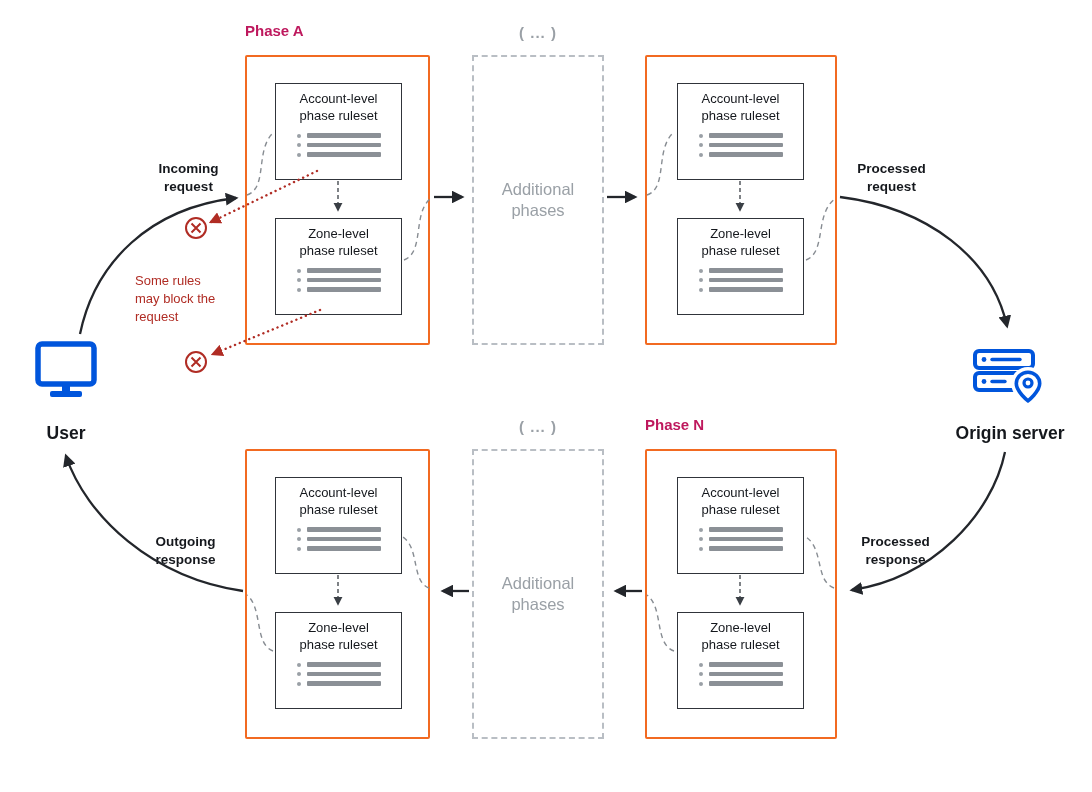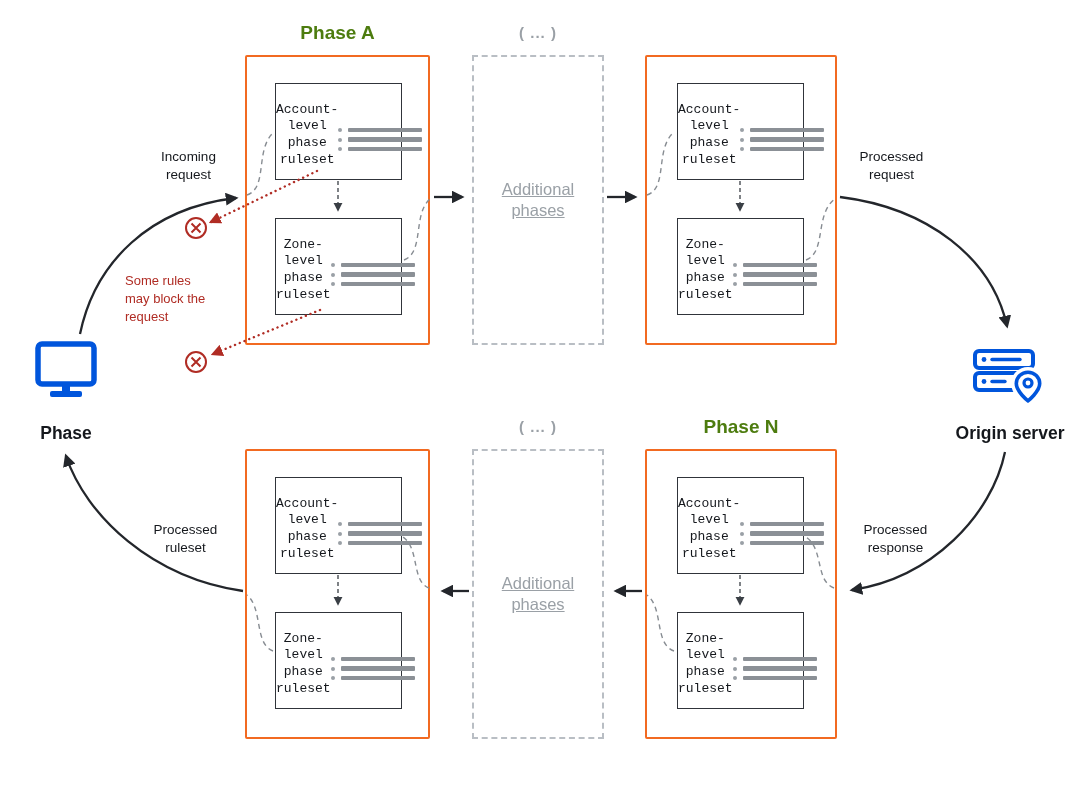--- a/index.html
+++ b/index.html
@@ -2,37 +2,37 @@
 <html><head>
 <meta charset="utf-8">
 <style>
   * { margin:0; padding:0; box-sizing:border-box; }
   html,body { background:#ffffff; }
   .canvas {
     position:relative; width:1092px; height:792px; background:#ffffff;
     font-family:"Liberation Sans", sans-serif; color:#15181d; overflow:hidden;
   }
   .canvas > div { position:absolute; }
-  .phase-title { font-size:19px; font-weight:bold; text-align:center; color:#4d7c0f; }
+  .phase-title { font-size:15px; font-weight:bold; color:#be185d; }
   .ellipsis { font-size:15px; font-weight:bold; text-align:center; color:#9aa0a6; letter-spacing:1px; }
   .phase-box { border:2.5px solid #f26a21; border-radius:2px; background:transparent; }
   .dashed-box {
     border:2px dashed #b9bec4; display:flex; align-items:center; justify-content:center;
-    text-align:center; color:#9aa0a6; font-size:16.5px; line-height:1.3; padding:0 14px;text-decoration:underline;
+    text-align:center; color:#9aa0a6; font-size:16.5px; line-height:1.3; padding:0 14px;
   }
   .ruleset {
     width:127px; height:97px; border:1px solid #30343a; background:#fff;
-    display:flex; align-items:center; padding-top:7px;font-family:Liberation Mono, monospace;
+    display:flex; flex-direction:column; align-items:center; padding-top:7px;
   }
   .ruleset-title { width:96px; font-size:13px; line-height:1.28; text-align:center; color:#15181d; }
   .ruleset-list { margin-top:9px; display:flex; flex-direction:column; gap:5px; }
   .rrow { display:flex; align-items:center; gap:6px; }
   .dot { width:4px; height:4px; border-radius:50%; background:#9aa0a6; }
   .bar { width:74px; height:4.5px; border-radius:1px; background:#8b9096; }
-  .flow-label { font-size:13.5px; font-weight:normal; text-align:center; line-height:1.32; color:#15181d; }
+  .flow-label { font-size:13.5px; font-weight:bold; text-align:center; line-height:1.32; color:#15181d;margin-top:12px; }
   .endpoint-label { font-size:17.5px; font-weight:bold; text-align:center; color:#15181d; }
   .note { font-size:13px; color:#b02c24; line-height:1.38; }
   svg.overlay { position:absolute; left:0; top:0; pointer-events:none; }
 </style>
 </head>
 <body>
 
 <div class="canvas">
 
   <div class="phase-title" style="left:245px;top:22px;width:185px">Phase A</div>
@@ -189,32 +189,32 @@
       <div class="rrow">
           <span class="dot"></span>
           <span class="bar"></span>
         </div>
     </div>
   </div>
 
   <div class="flow-label" style="left:141px;top:148px;width:95px">Incoming request</div>
   <div class="flow-label" style="left:844px;top:148px;width:95px">Processed request</div>
   <div class="flow-label" style="left:848px;top:521px;width:95px">Processed response</div>
-  <div class="flow-label" style="left:138px;top:521px;width:95px">Processed ruleset</div>
-
-  <div class="note" style="left:125px;top:272px;width:88px">Some rules may block the request</div>
+  <div class="flow-label" style="left:138px;top:521px;width:95px">Outgoing response</div>
+
+  <div class="note" style="left:135px;top:272px;width:88px">Some rules may block the request</div>
 
   <div style="left:29px;top:341px;width:74px;height:62px">
     <svg width="74" height="62" viewBox="0 0 74 62">
       <rect x="9" y="3" width="56" height="40" rx="4" fill="#fff" stroke="#0055dc" stroke-width="5.5"></rect>
       <rect x="33" y="43" width="8" height="7" fill="#0055dc"></rect>
       <rect x="21" y="50" width="32" height="6" rx="2" fill="#0055dc"></rect>
     </svg>
   </div>
-  <div class="endpoint-label" style="left:29px;top:423px;width:74px">Phase</div>
+  <div class="endpoint-label" style="left:29px;top:423px;width:74px">User</div>
 
   <div style="left:972px;top:346px;width:76px;height:62px">
     <svg width="76" height="62" viewBox="0 0 76 62">
       <rect x="3" y="5" width="58" height="17" rx="4" fill="#fff" stroke="#0055dc" stroke-width="4"></rect>
       <rect x="3" y="27" width="58" height="17" rx="4" fill="#fff" stroke="#0055dc" stroke-width="4"></rect>
       <circle cx="12" cy="13.5" r="2.4" fill="#0055dc"></circle>
       <circle cx="12" cy="35.5" r="2.4" fill="#0055dc"></circle>
       <line x1="20" y1="13.5" x2="48" y2="13.5" stroke="#0055dc" stroke-width="3.4" stroke-linecap="round"></line>
       <line x1="20" y1="35.5" x2="33" y2="35.5" stroke="#0055dc" stroke-width="3.4" stroke-linecap="round"></line>
       <g transform="translate(42,24)">

